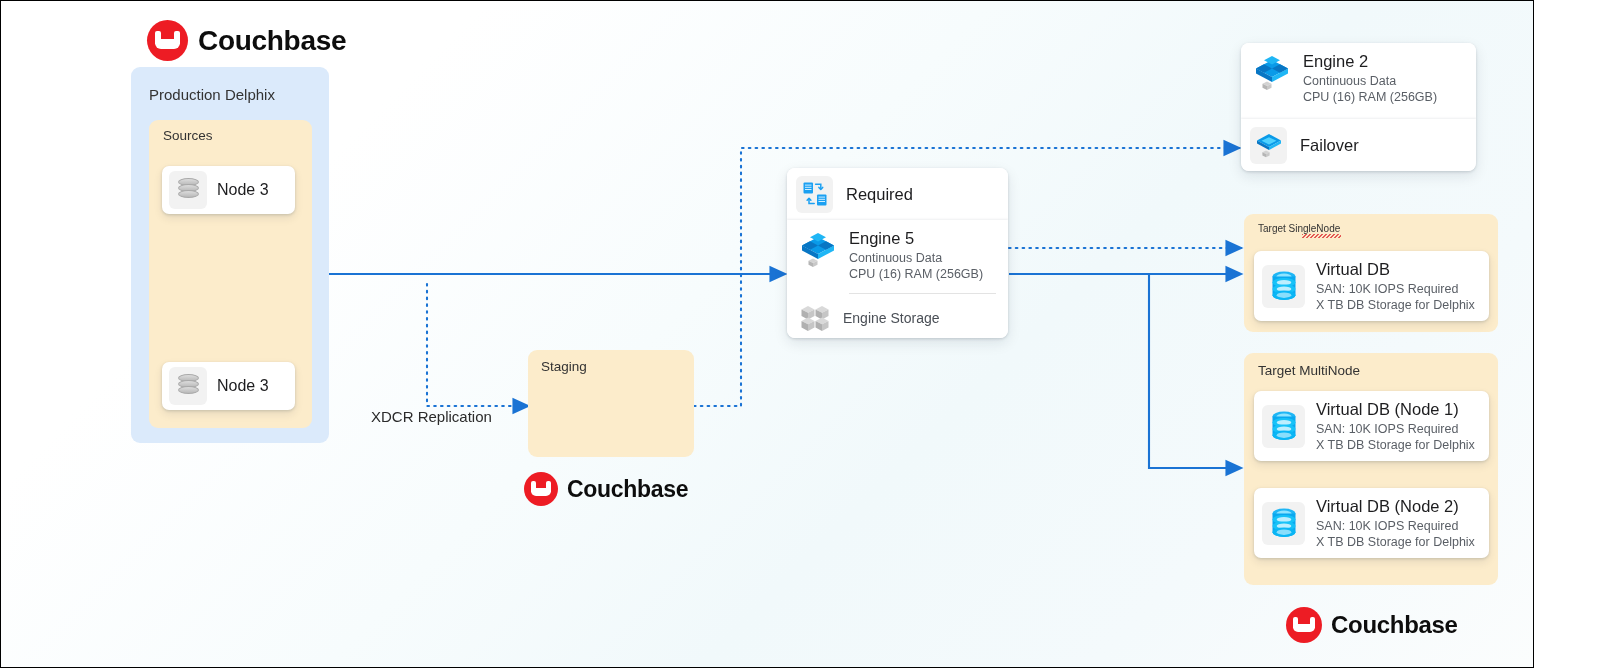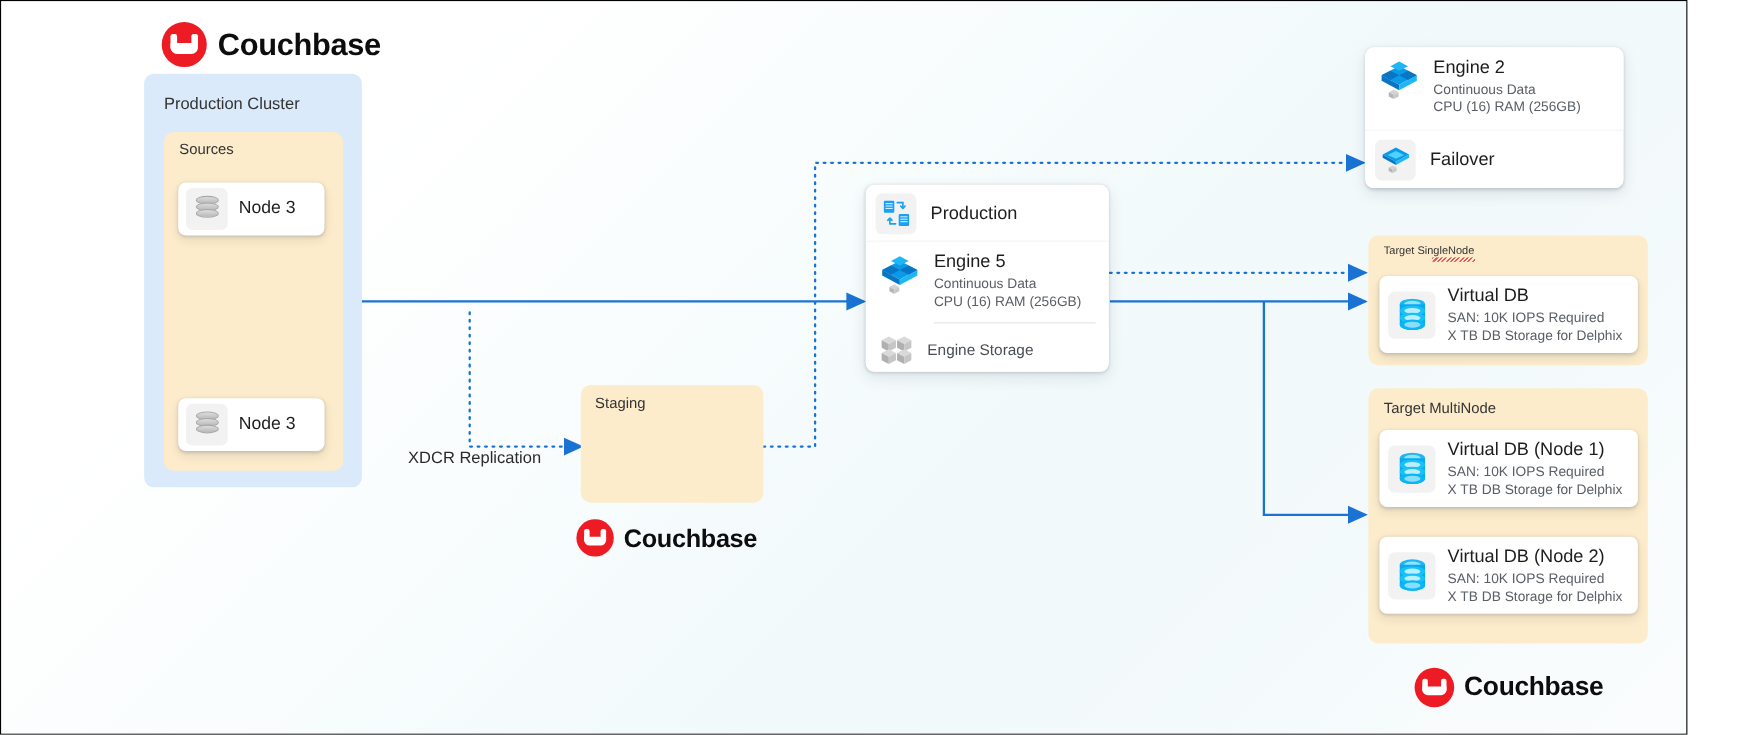--- a/index.html
+++ b/index.html
@@ -131,21 +131,21 @@
   <div class="cb-logo" style="left:146px; top:19px;">
     <div class="cb-mark" style="width:41px;height:41px;">
       <div class="cb-cup" style="left:8px;  top:11px; width:6px;  height:13px; border-radius:2px 2px 0 0;"></div>
       <div class="cb-cup" style="left:27px; top:11px; width:6px;  height:13px; border-radius:2px 2px 0 0;"></div>
       <div class="cb-cup" style="left:8px;  top:19px; width:25px; height:10px; border-radius:0 0 6px 6px;"></div>
     </div>
     <span class="cb-word" style="font-size:28px; margin-left:10px;">Couchbase</span>
   </div>
 
   <div class="abs group-blue" style="left:130px; top:66px; width:198px; height:376px;">
-    <div class="group-label" style="left:18px; top:19px; font-size:15px;">Production Cluster</div>
+    <div class="group-label" style="left:18px; top:19px; font-size:15px;">Production Delphix</div>
   </div>
 
   <div class="abs group-amber" style="left:148px; top:119px; width:163px; height:308px;">
     <div class="group-label" style="left:14px; top:8px; font-size:13.5px;">Sources</div>
   </div>
 
   <div class="card stack" style="left:161px; top:165px; width:133px; height:48px; padding-left:7px;">
     <div class="card-icon tile" style="width:38px;height:38px;">
       <div class="db-grey" style="width:21px;height:24px;">
         <i style="top:0px;  height:8px;"></i>
@@ -200,21 +200,21 @@
           <rect x="15" y="13.5" width="9.5" height="11" rx="1" fill="#1ba0f2"></rect>
           <rect x="16.5" y="15.6" width="6.5" height="1" fill="#cfeeff"></rect>
           <rect x="16.5" y="17.8" width="6.5" height="1" fill="#cfeeff"></rect>
           <rect x="16.5" y="20" width="6.5" height="1" fill="#cfeeff"></rect>
           <path d="M13.6,3.2 h5.2 v4.0" fill="none" stroke="#1ba0f2" stroke-width="1.5" stroke-linecap="round"></path>
           <path d="M16.9,6.4 l1.9,2.1 l1.9,-2.1" fill="none" stroke="#1ba0f2" stroke-width="1.5" stroke-linecap="round" stroke-linejoin="round"></path>
           <path d="M12.2,22.5 h-5.2 v-4.0" fill="none" stroke="#1ba0f2" stroke-width="1.5" stroke-linecap="round"></path>
           <path d="M8.9,19.3 l-1.9,-2.1 l-1.9,2.1" fill="none" stroke="#1ba0f2" stroke-width="1.5" stroke-linecap="round" stroke-linejoin="round"></path>
         </svg>
       </div>
-      <span class="t-title" style="font-size:16.5px; margin-left:13px;">Production</span>
+      <span class="t-title" style="font-size:16.5px; margin-left:13px;">Required</span>
     </div>
 
     <div class="panel-row" style="height:78px; padding-left:9px; align-items:flex-start; padding-top:8px; background:#ffffff;
                 box-shadow:0 -1px 2px rgba(15,30,50,.07);">
       <div style="width:44px;height:44px;display:flex;align-items:center;justify-content:center;flex:0 0 auto;">
         <svg width="42" height="42" viewBox="0 0 42 42">
           <g>
             <path d="M21,8 L37,16.5 L21,25 L5,16.5 Z" fill="#0a9ae8"></path>
             <path d="M5,16.5 L21,25 L21,30 L5,21.5 Z" fill="#0876c4"></path>
             <path d="M37,16.5 L21,25 L21,30 L37,21.5 Z" fill="#1fb6f5"></path>

